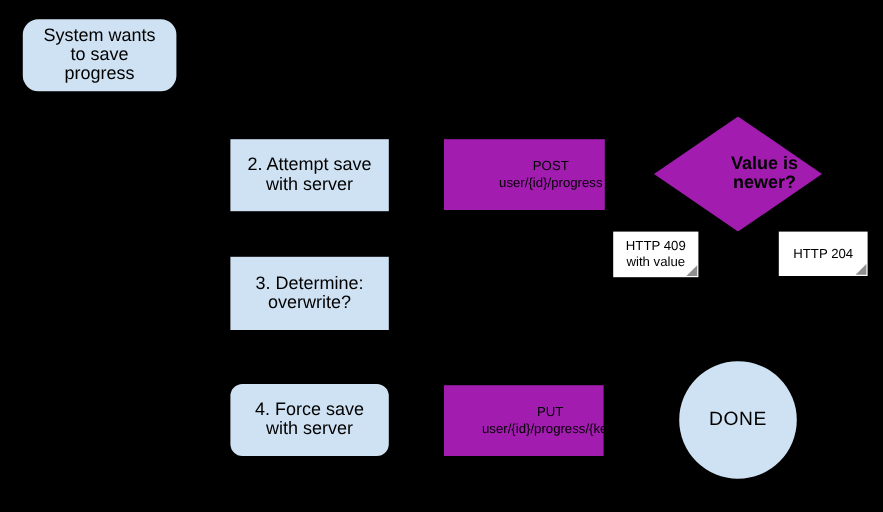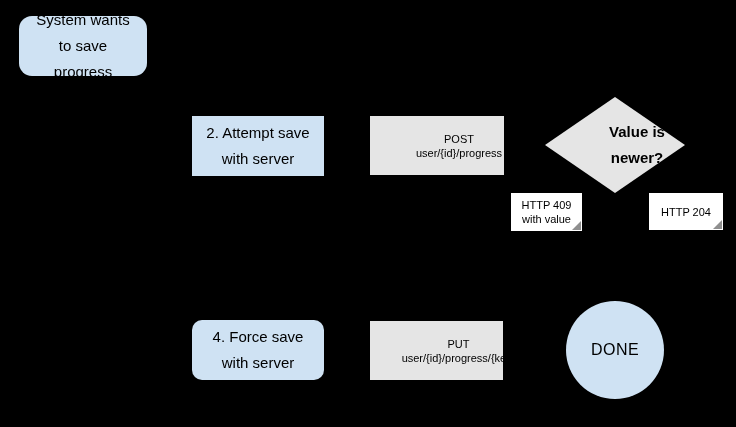--- a/index.html
+++ b/index.html
@@ -15,23 +15,23 @@
   .node {
     position: absolute;
     display: flex;
     align-items: center;
     justify-content: center;
     text-align: center;
     white-space: pre-line;
     box-sizing: border-box;
   }
   .blue   { background: #cfe2f3; }
-  .yellow { background: #e5e5e5; padding-left: 44px; }
+  .yellow { background: #a21caf; padding-left: 44px; }
   .white  { background: #ffffff; }
-  .big    { font-size: 15px; line-height: 26px; }
+  .big    { font-size: 15px; line-height: 16px; }
   .small  { font-size: 11px; line-height: 14px; }
 
   .rounded { border-radius: 13px; }
   .circle  { border-radius: 50%; font-size: 16px; letter-spacing: 0.5px; }
   .diamond { clip-path: polygon(50% 0, 100% 50%, 50% 100%, 0 50%); font-weight: bold; }
 
   .fold {
     position: absolute;
     right: 1px;
     bottom: 1px;
@@ -78,20 +78,22 @@
     <span class="note-text">HTTP 409
 with value</span>
     <span class="fold"></span>
   </div>
 
   <div id="n-note204" class="node white small">
     <span class="note-text">HTTP 204</span>
     <span class="fold"></span>
   </div>
 
+  <div id="n-step3" class="node blue big">3. Determine:
+overwrite?</div>
 
   <div id="n-step4" class="node blue big">4. Force save
 with server</div>
 
   <div id="n-put" class="node yellow small">PUT
 user/{id}/progress/{key}</div>
 
   <div id="n-done" class="node blue circle">DONE</div>
 
 </div>

